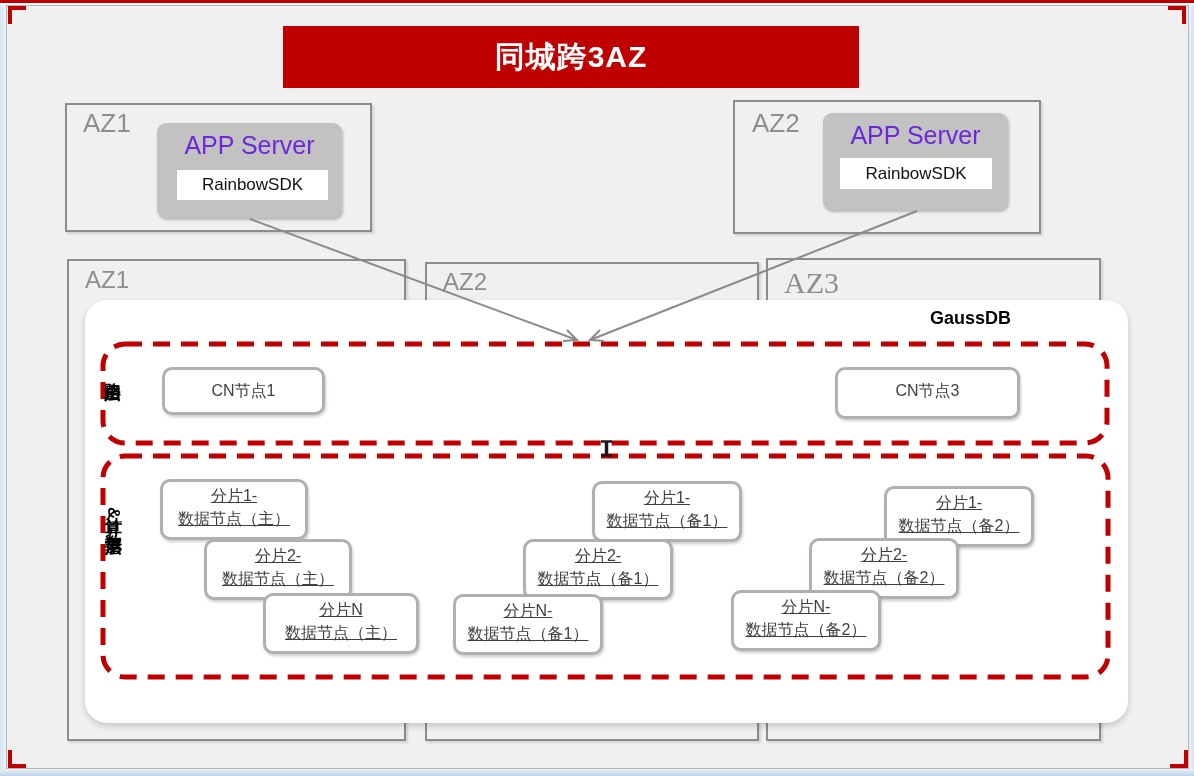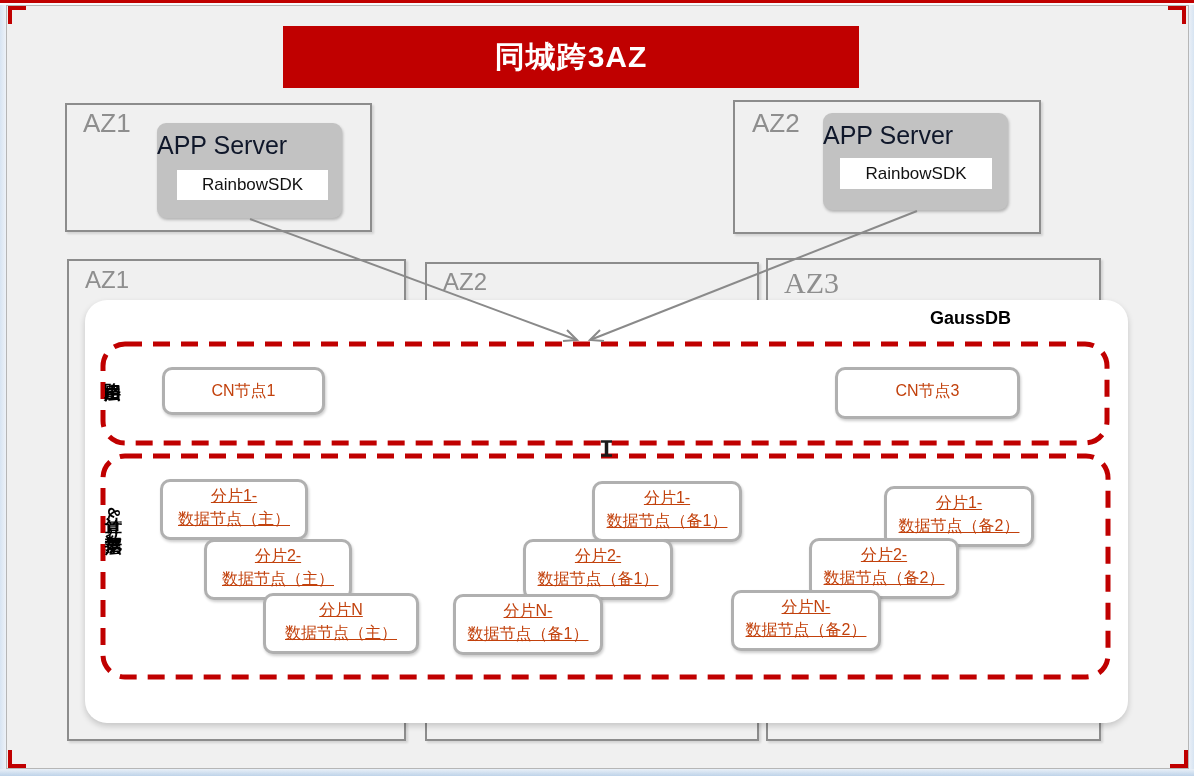--- a/index.html
+++ b/index.html
@@ -22,34 +22,34 @@
   .corner-bl{left:8px;top:750px;} .corner-bl .h{bottom:0;left:0;} .corner-bl .v{bottom:0;left:0;}
   .corner-br{left:1170px;top:750px;} .corner-br .h{bottom:0;right:0;} .corner-br .v{bottom:0;right:0;}
   
   .banner{position:absolute;left:283px;top:26px;width:576px;height:62px;background:#c00000;
           color:#ffffff;font-size:30px;font-weight:bold;text-align:center;line-height:62px;letter-spacing:1px;}
   
   .az-box{position:absolute;border:2px solid #8c8c8c;background:transparent;box-shadow:2px 2px 2px rgba(0,0,0,0.12);}
   .az-label{position:absolute;color:#8e8e8e;}
   
   .app-box{position:absolute;background:#c2c2c2;border-radius:9px;box-shadow:1px 2px 3px rgba(0,0,0,0.25);}
-  .app-title{font-size:25px;color:#0f172a;margin-top:8px;}
+  .app-title{text-align:center;font-size:25px;color:#6d28d9;margin-top:8px;}
   .sdk-box{position:absolute;background:#ffffff;text-align:center;font-size:17px;color:#111;}
   
   .gauss-panel{position:absolute;left:85px;top:300px;width:1043px;height:423px;background:#ffffff;
                border-radius:22px;box-shadow:0 3px 6px rgba(0,0,0,0.18);z-index:2;}
   .gauss-label{position:absolute;left:930px;top:308px;font-size:18px;font-weight:bold;color:#000;z-index:4;}
   
   .overlay{position:absolute;left:0;top:0;z-index:3;pointer-events:none;}
   
   .vlabel{position:absolute;z-index:4;writing-mode:vertical-rl;font-size:17px;font-weight:bold;color:#000;
           letter-spacing:2px;}
   
   .node{position:absolute;z-index:4;background:#ffffff;border:3px solid #b0b0b0;border-radius:10px;
-        box-shadow:1px 2px 3px rgba(0,0,0,0.2);box-sizing:border-box;text-align:center;color:#c2410c;}
+        box-shadow:1px 2px 3px rgba(0,0,0,0.2);box-sizing:border-box;text-align:center;color:#404040;}
   .cn-node{font-size:16px;}
   .shard{font-size:16px;line-height:1.45;padding-top:2px;text-decoration:underline;}
 </style>
 </head>
 <body>
 
 <div class="stage">
 
   <div class="edge edge-left"></div>
   <div class="edge edge-right"></div>

